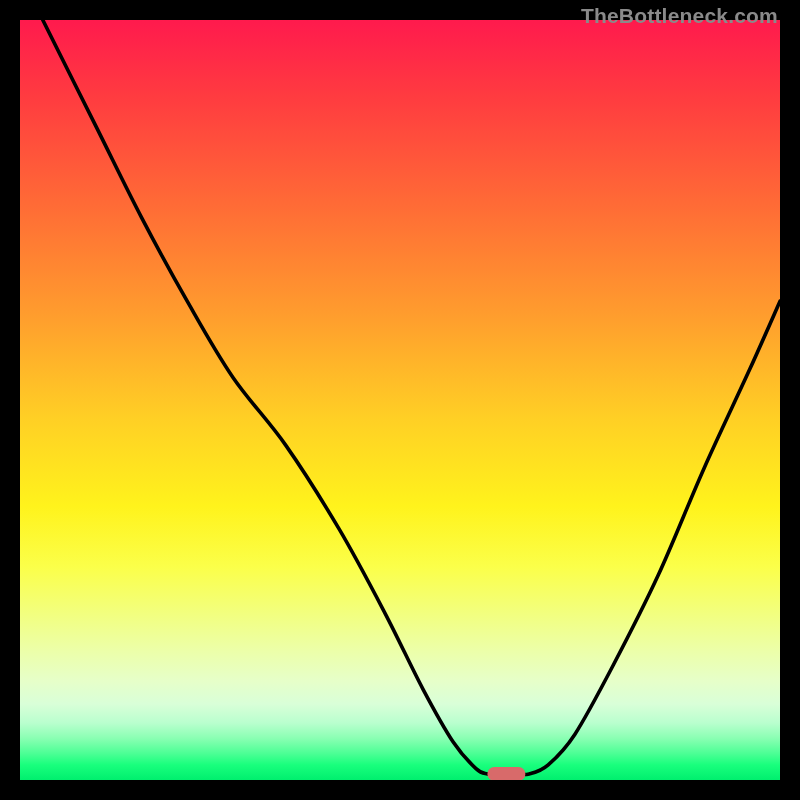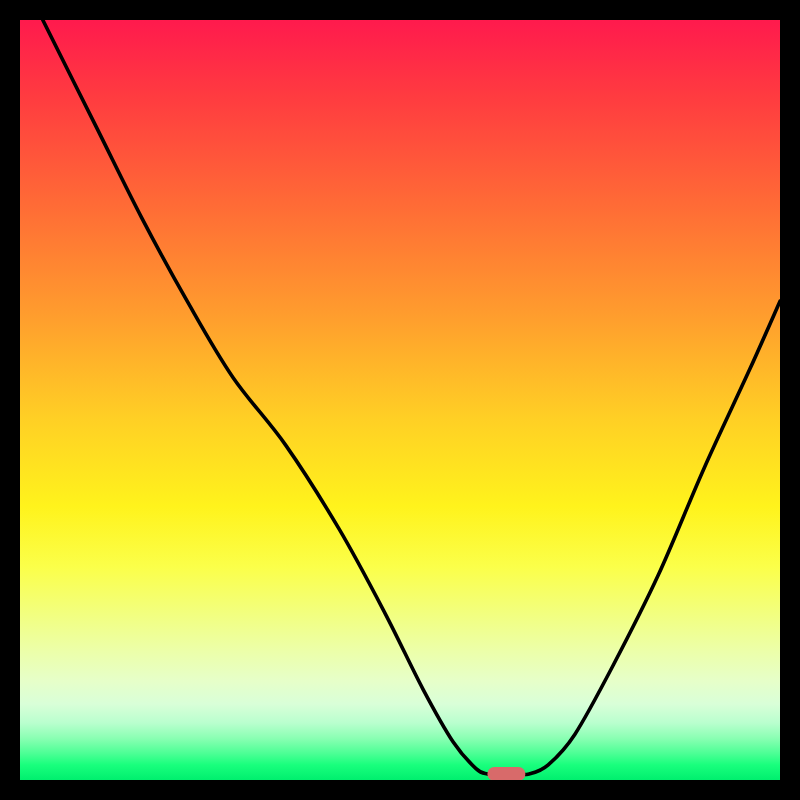--- a/index.html
+++ b/index.html
@@ -93,13 +93,14 @@
 <div class="frame">
   <div class="plot-area">
     <div class="gradient-bg">
       <div class="gradient-main"></div>
     </div>
     <svg class="svg-layer" viewBox="0 0 760 760" preserveAspectRatio="none">
       <path class="curve" d="M 22.80 0.00 C 31.67 17.73, 59.53 73.47, 76.00 106.40 C 92.47 139.33, 106.40 168.47, 121.60 197.60 C 136.80 226.73, 152.00 254.60, 167.20 281.20 C 182.40 307.80, 196.33 333.13, 212.80 357.20 C 229.27 381.27, 248.27 400.27, 266.00 425.60 C 283.73 450.93, 302.73 481.33, 319.20 509.20 C 335.67 537.07, 350.87 566.20, 364.80 592.80 C 378.73 619.40, 391.40 647.27, 402.80 668.80 C 414.20 690.33, 424.33 708.70, 433.20 722.00 C 442.07 735.30, 450.30 743.28, 456.00 748.60 C 461.70 753.92, 463.60 753.03, 467.40 753.92 C 471.20 754.81, 474.37 753.92, 478.80 753.92 C 483.23 753.92, 488.93 753.92, 494.00 753.92 C 499.07 753.92, 503.50 755.44, 509.20 753.92 C 514.90 752.40, 520.60 751.39, 528.20 744.80 C 535.80 738.21, 544.03 730.87, 554.80 714.40 C 565.57 697.93, 578.87 672.60, 592.80 646.00 C 606.73 619.40, 623.20 587.73, 638.40 554.80 C 653.60 521.87, 668.80 482.60, 684.00 448.40 C 699.20 414.20, 716.93 377.47, 729.60 349.60 C 742.27 321.73, 754.93 292.60, 760.00 281.20" id="curve-path"></path>
       <rect class="marker-pill" id="marker-rect" rx="6.84" ry="6.84" x="467.40" y="747.08" width="38.00" height="13.68" fill="#d86a6a"></rect>
     </svg>
   </div>
+  <div class="watermark">TheBottleneck.com</div>
 </div>
 
 </body></html>

